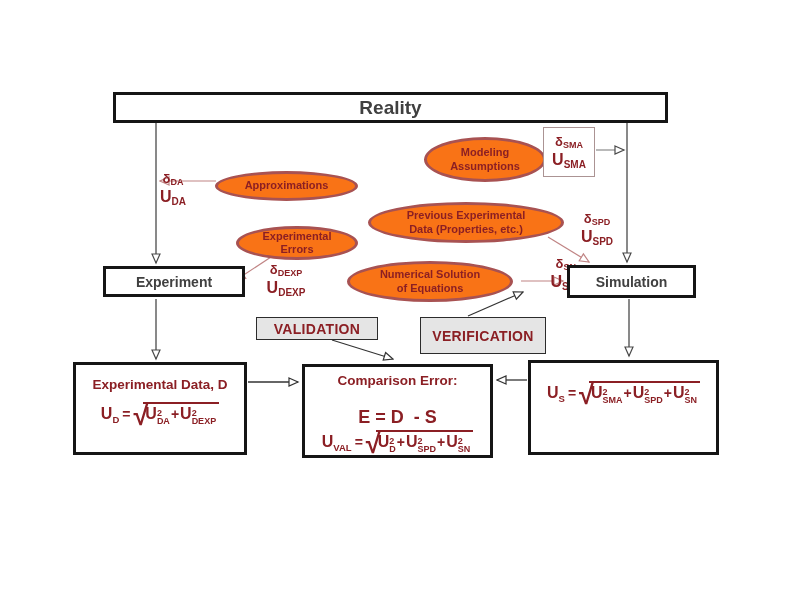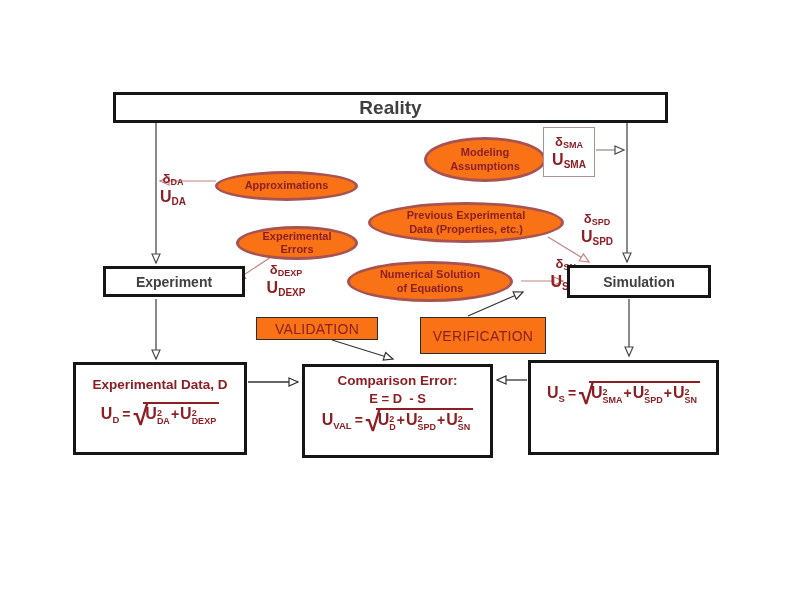--- a/index.html
+++ b/index.html
@@ -10,43 +10,43 @@
   .abs{position:absolute;box-sizing:border-box;}
   #arrows{position:absolute;left:0;top:0;z-index:1;pointer-events:none;}
   .layer2{z-index:2;}
 
   .blackbox{
     border:3px solid #151515;background:#ffffff;
     display:flex;align-items:center;justify-content:center;
     color:#404040;font-weight:bold;
   }
   .thinbox{
-    border:1.5px solid #2c2c2c;background:#f97316;
+    border:1.5px solid #2c2c2c;background:#e5e5e5;
     display:flex;align-items:center;justify-content:center;
-    color:#8B1F24;font-weight:normal;font-size:14px;letter-spacing:.3px;
+    color:#8B1F24;font-weight:bold;font-size:14px;letter-spacing:.3px;
   }
   .smabox{
     border:1px solid #ab9393;background:#ffffff;
     display:flex;flex-direction:column;align-items:center;justify-content:center;
   }
   .ellipse{
     border:3px solid #A85252;border-radius:50%;background:#f97316;
     display:flex;flex-direction:column;align-items:center;justify-content:center;
     color:#8B1F24;font-weight:bold;font-size:11px;line-height:1.2;text-align:center;
   }
   .ulabel{color:#8B1F24;font-weight:bold;text-align:center;line-height:1;}
   .dl{font-size:13px;}
   .dl .ds{font-size:9px;vertical-align:-2px;letter-spacing:0;}
   .ul{font-size:16px;margin-top:2px;}
   .ul .us{font-size:10px;vertical-align:-3px;}
 
   .databox{ padding-top:8px;display:flex;flex-direction:column;align-items:center;
     border:3px solid #151515;background:#fff;color:#8B1F24;font-weight:bold;}
   .dtitle{font-size:13.5px;margin-top:4px;}
-  .deq{font-size:13px;margin-top:3px;white-space:pre;}
+  .deq{font-size:18px;margin-top:19px;white-space:pre;}
   .formula{color:#8B1F24;font-weight:bold;font-size:16px;white-space:nowrap;margin-top:9px;}
   .lsub{font-size:9.5px;vertical-align:-4px;}
   .eqs{font-size:14px;padding:0 3px;}
   .sqrt{font-size:27px;font-weight:bold;letter-spacing:-2px;vertical-align:-6px;margin-right:-3px;}
   .rad{border-top:2px solid #8B1F24;display:inline-block;padding:1px 3px 0 2px;}
   .stk{display:inline-block;font-size:9px;line-height:8.5px;vertical-align:-5px;text-align:left;}
   .stk span{display:block;}
   .plus{font-size:14px;padding:0 1px;}
   .rtitle{font-size:19px;}
   .pbl{font-size:14px;}
@@ -133,21 +133,21 @@
 
 <div class="abs layer2 ulabel" style="left:526px;top:257px;width:50px;text-align:right;">
   <div class="dl"><span>δ</span><span class="ds">SN</span></div>
   <div class="ul"><span>U</span><span class="us">SN</span></div>
 </div>
 
 <div class="abs layer2 blackbox pbl" style="left:103px;top:266px;width:142px;height:31px;">
   <span>Experiment</span>
 </div>
 
-<div class="abs layer2 blackbox pbl" style="left:567px;top:265px;width:144px;height:33px;">
+<div class="abs layer2 blackbox pbl" style="left:567px;top:265px;width:129px;height:33px;">
   <span>Simulation</span>
 </div>
 
 <div class="abs layer2 thinbox" style="left:256px;top:317px;width:122px;height:23px;">
   <span>VALIDATION</span>
 </div>
 
 <div class="abs layer2 thinbox" style="left:420px;top:317px;width:126px;height:37px;">
   <span>VERIFICATION</span>
 </div>

